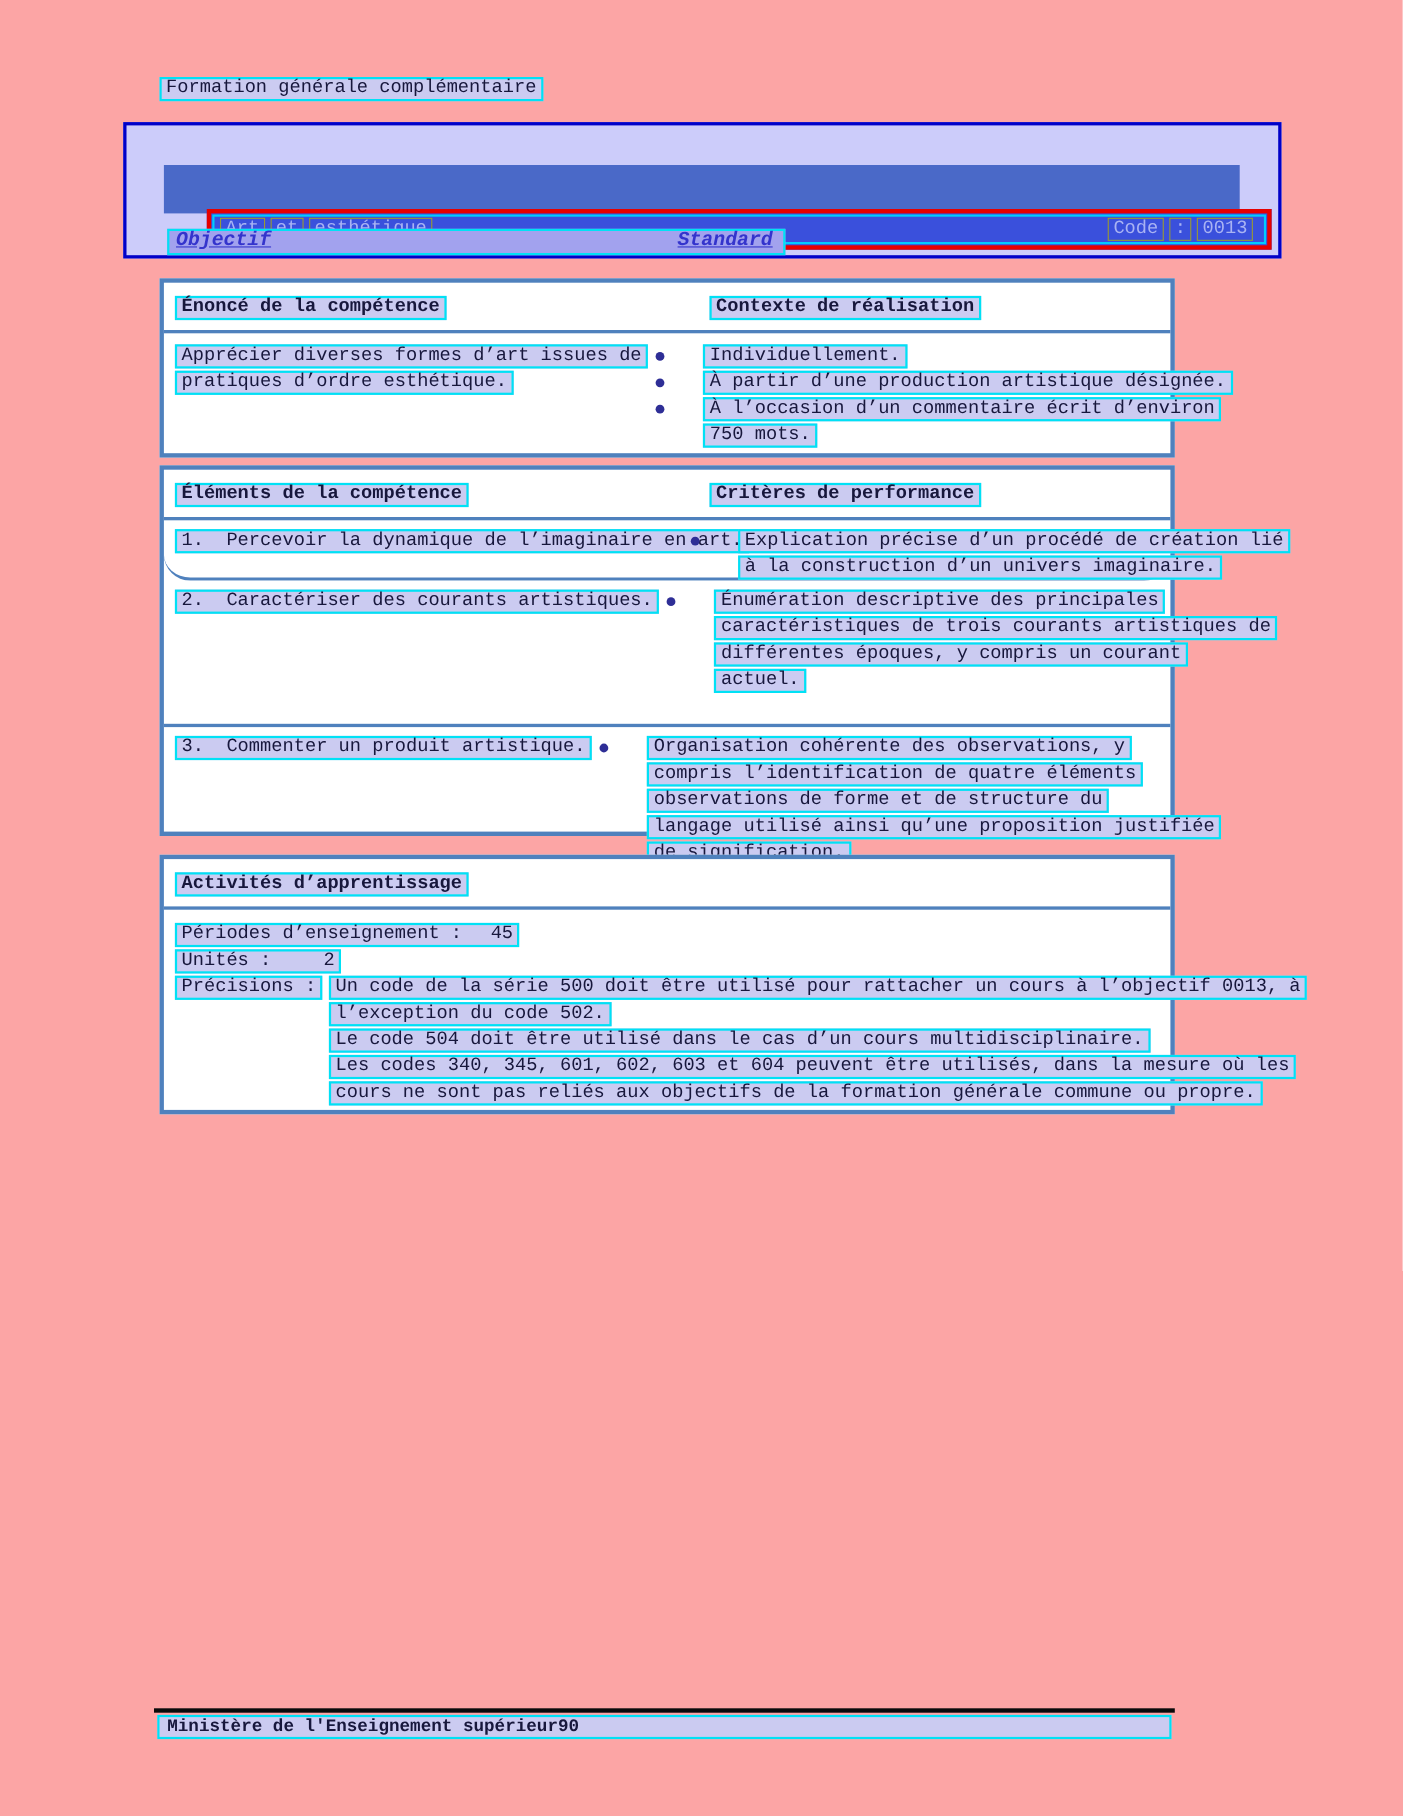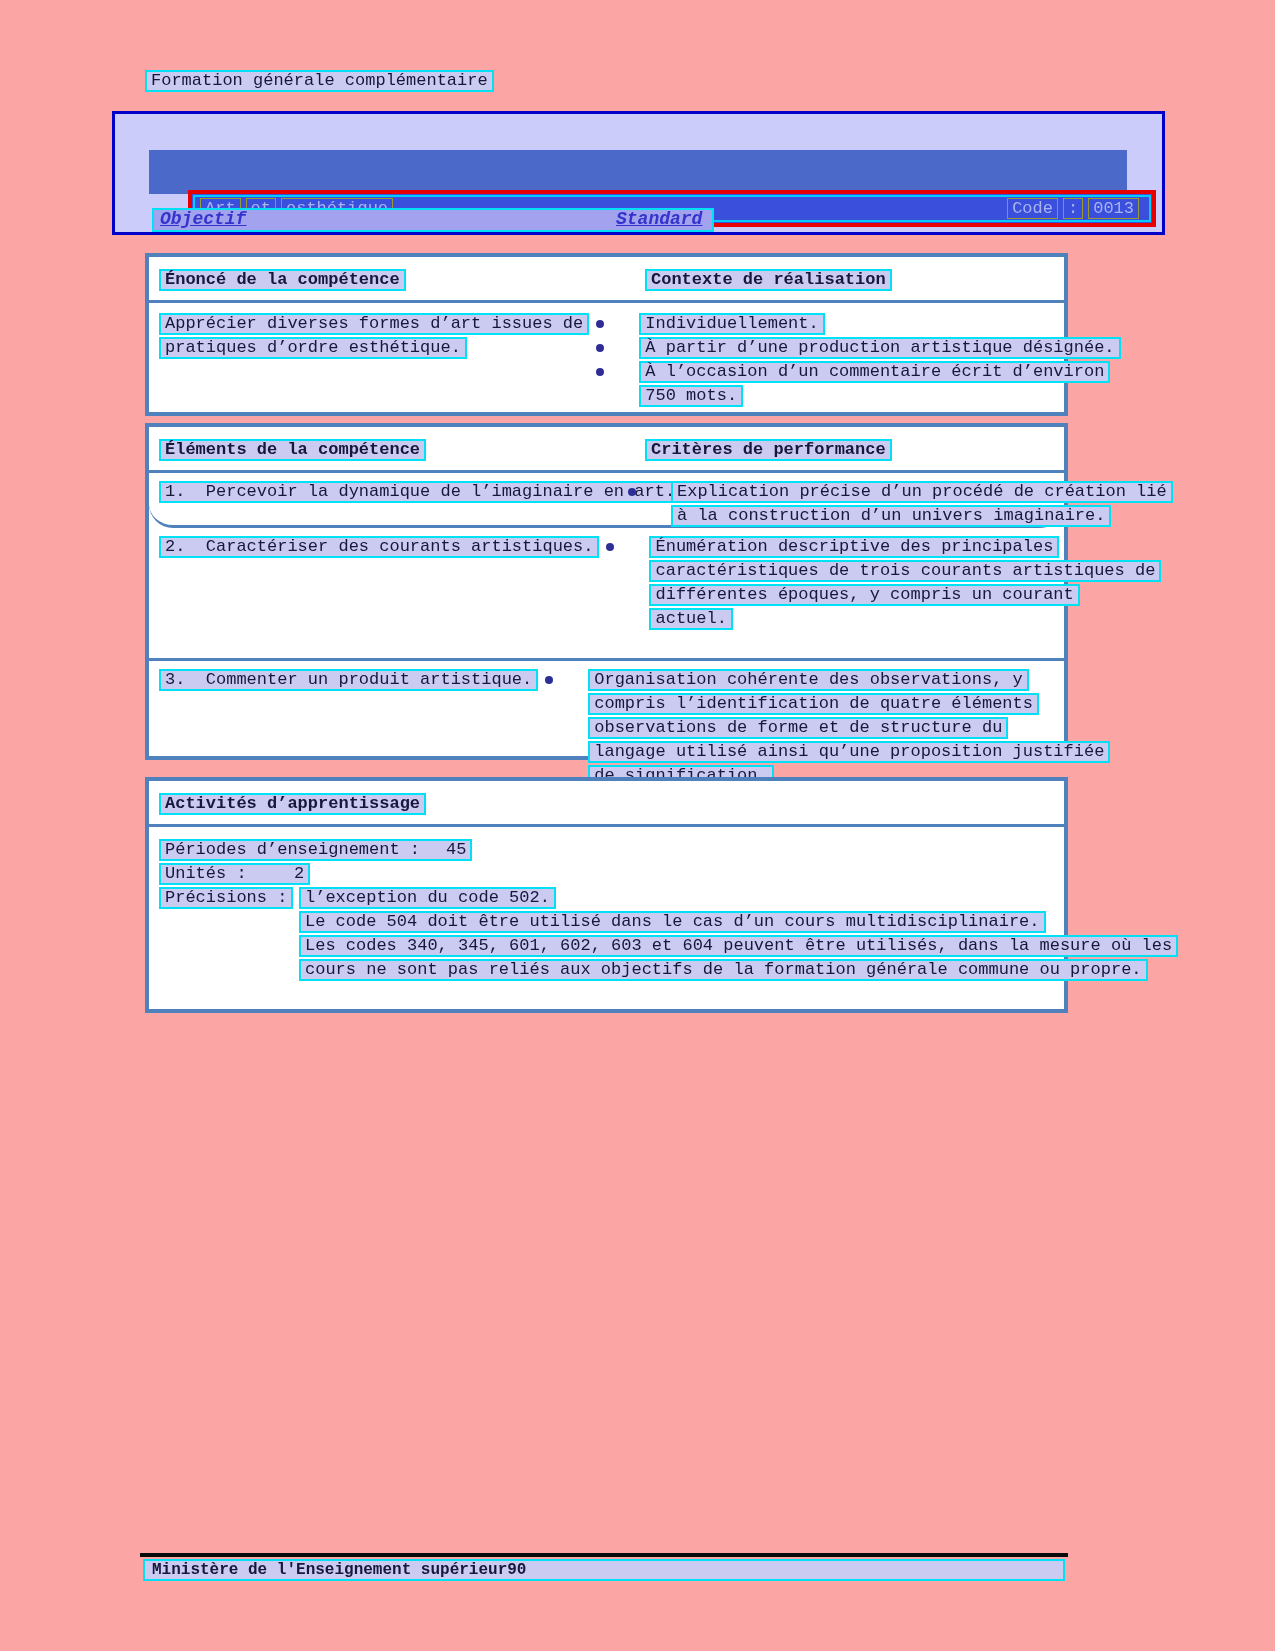--- a/index.html
+++ b/index.html
@@ -262,20 +262,21 @@
         <span class="hl"><span>Périodes d’enseignement :</span><span class="periods-val">45</span></span>
       </div>
       <div class="line">
         <span class="hl"><span class="units-label">Unités :</span><span>2</span></span>
       </div>
       <div class="prec-row">
         <div class="prec-label-col">
           <span class="hl">Précisions :</span>
         </div>
         <div>
+          <div class="line"><span class="hl">Un code de la série 500 doit être utilisé pour rattacher un cours à l’objectif 0013, à</span></div>
           <div class="line"><span class="hl">l’exception du code 502.</span></div>
           <div class="line"><span class="hl">Le code 504 doit être utilisé dans le cas d’un cours multidisciplinaire.</span></div>
           <div class="line"><span class="hl">Les codes 340, 345, 601, 602, 603 et 604 peuvent être utilisés, dans la mesure où les</span></div>
           <div class="line"><span class="hl">cours ne sont pas reliés aux objectifs de la formation générale commune ou propre.</span></div>
         </div>
       </div>
     </div>
   </div>
 
   <div class="footer-rule"></div>

